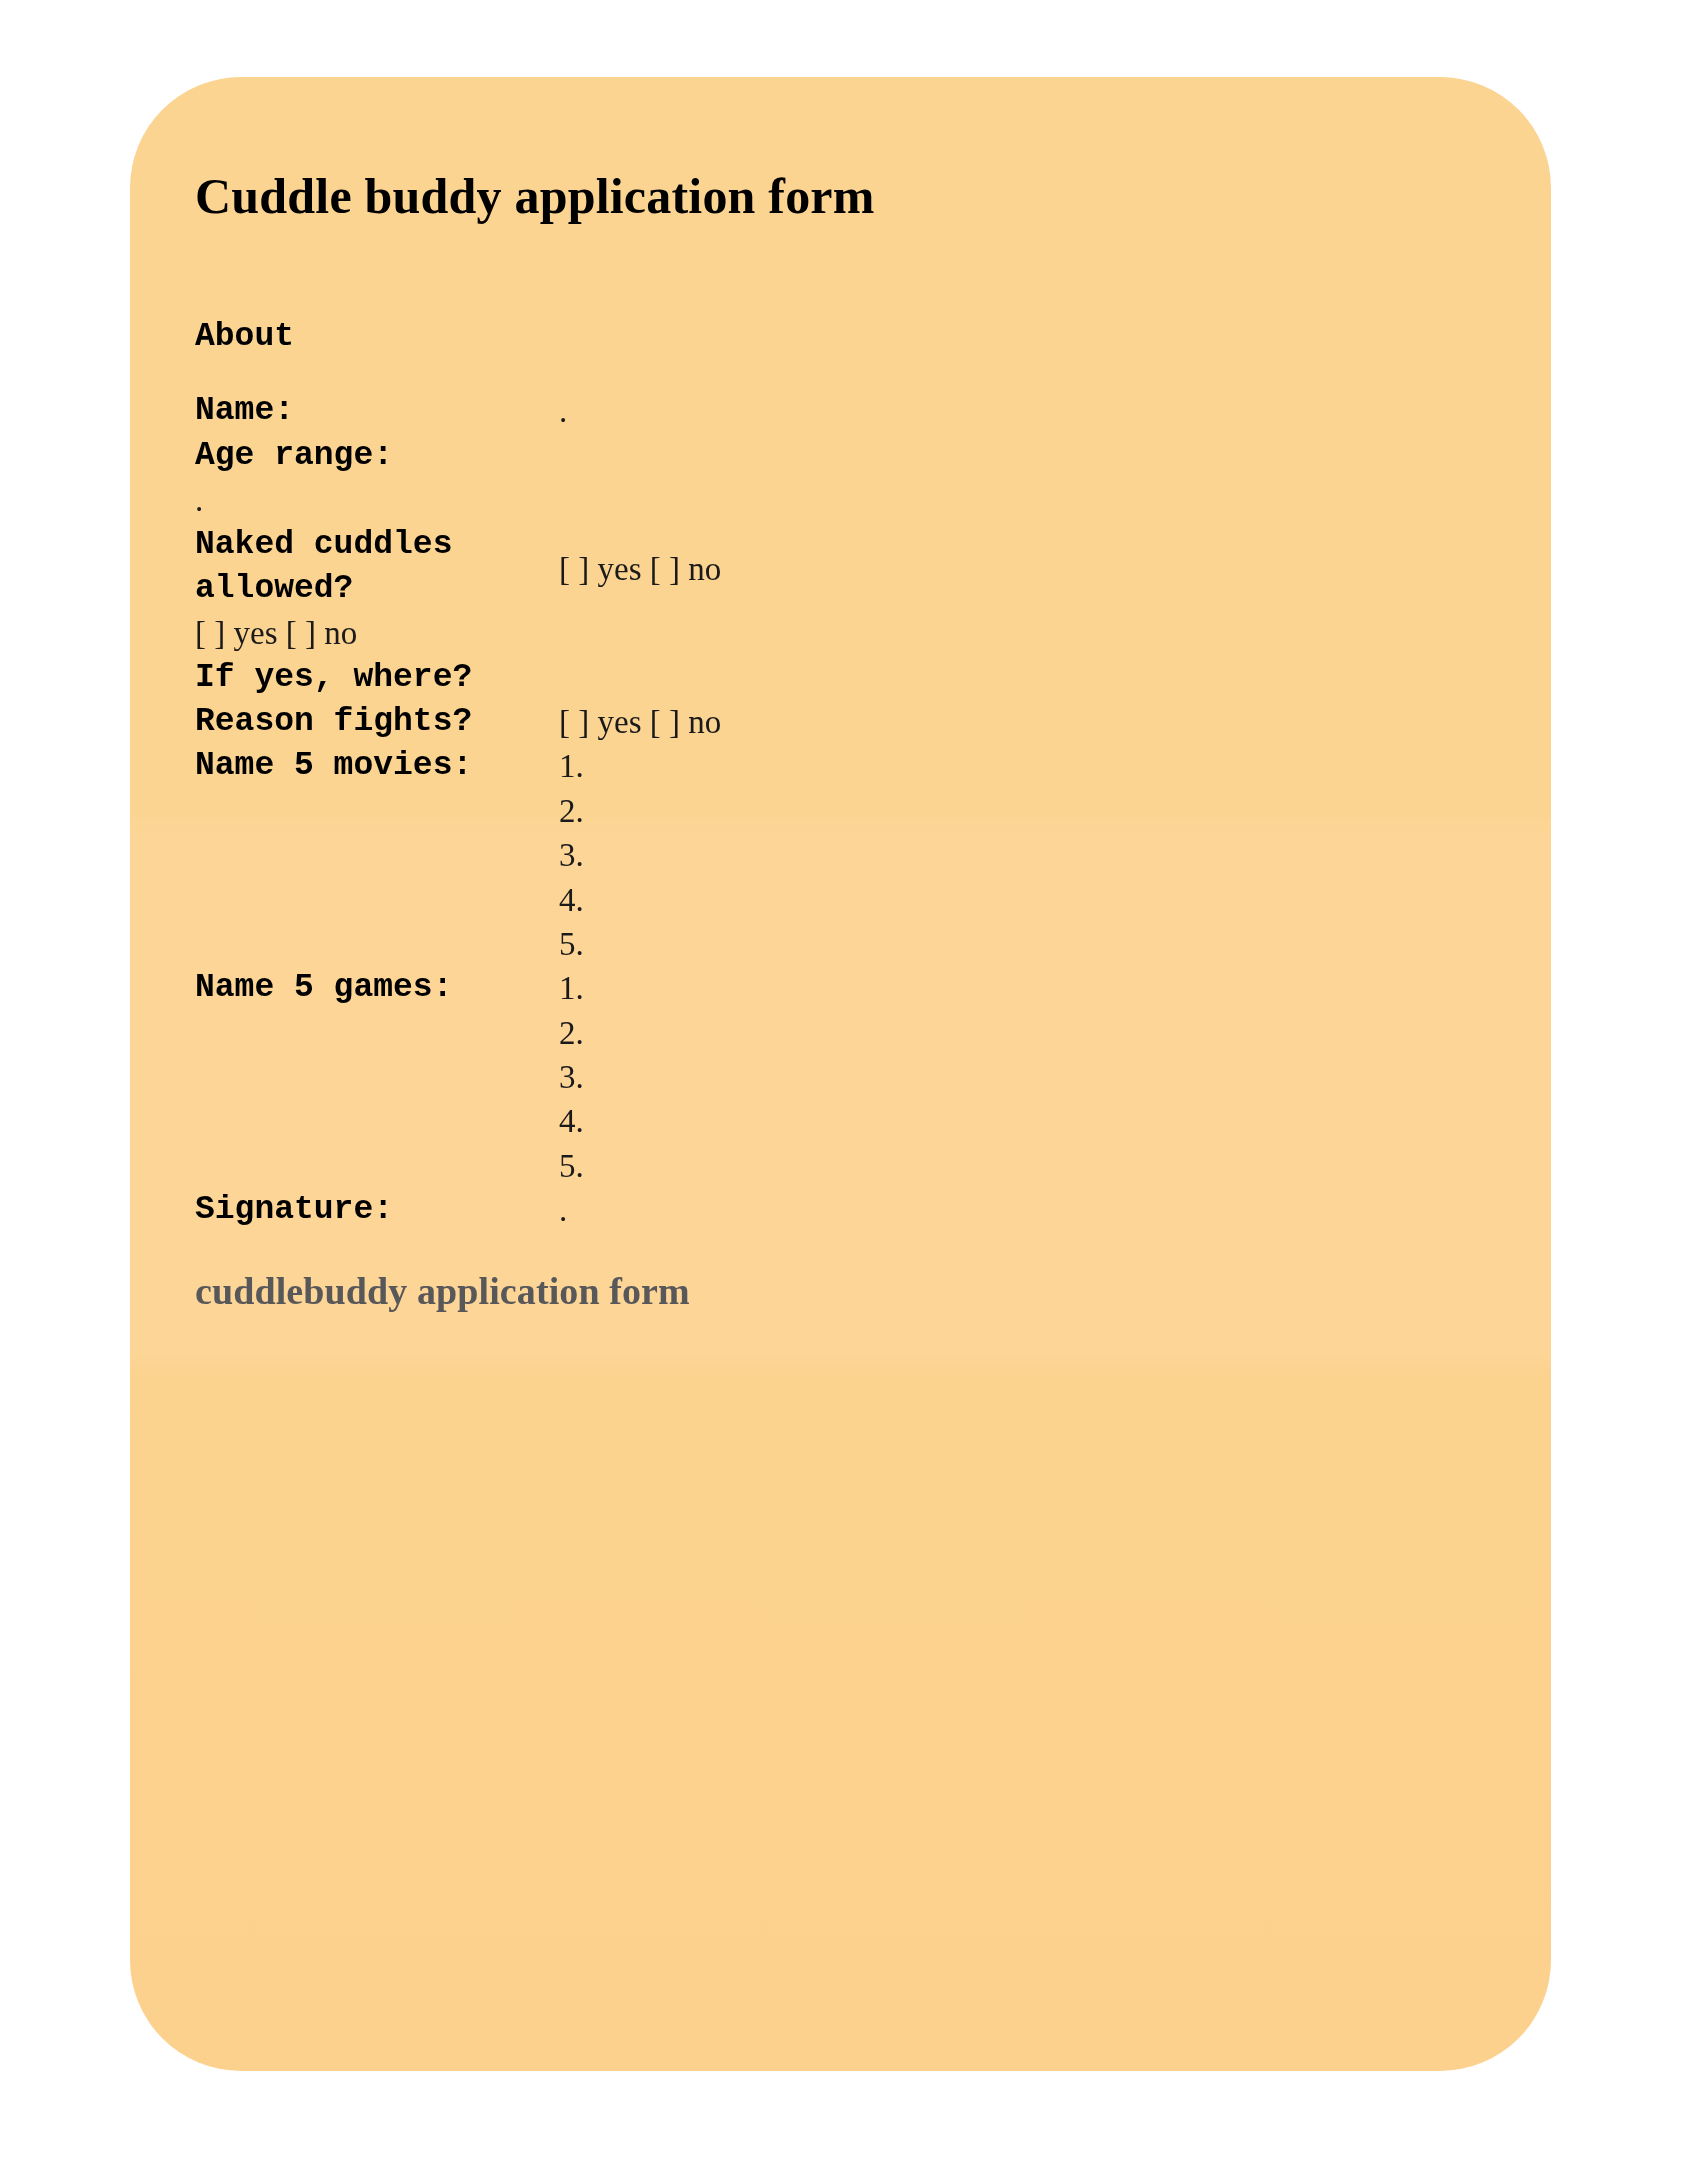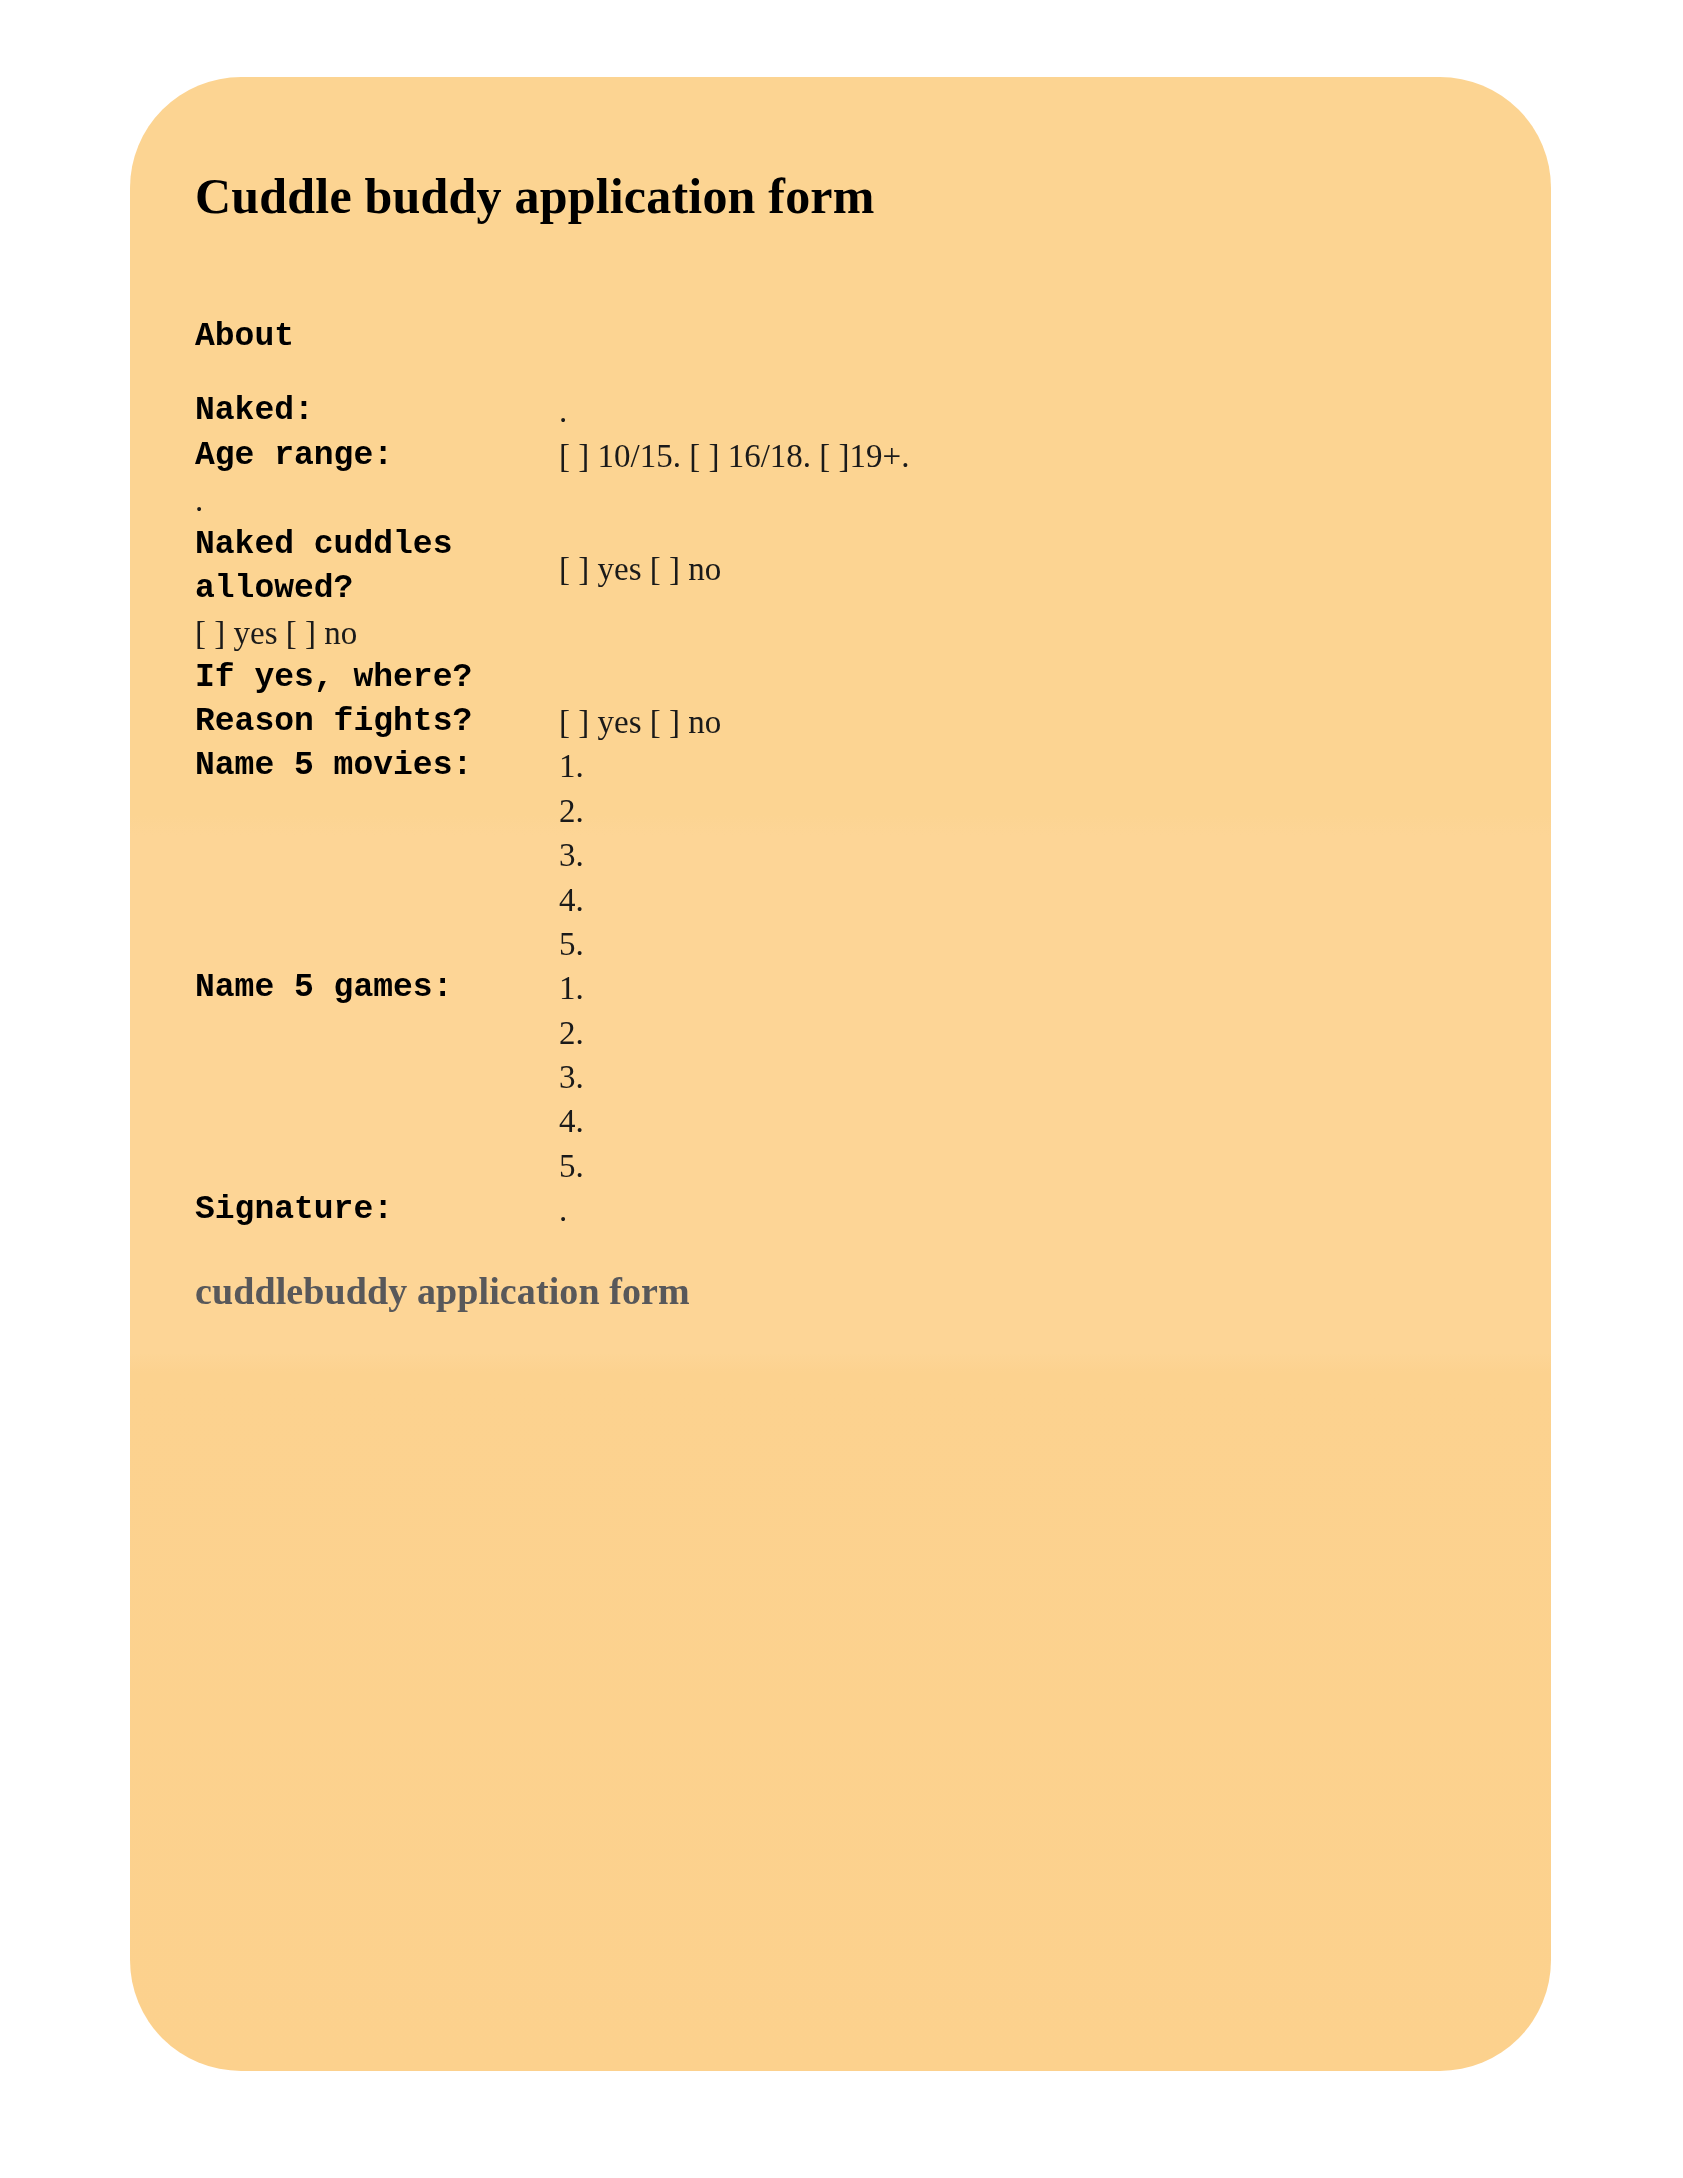--- a/index.html
+++ b/index.html
@@ -133,27 +133,26 @@
     <div id="form-block">
 
       <div class="form-row section-row">
         <div class="row-label">About</div>
         <div class="row-value"></div>
       </div>
 
       <div class="spacer-row"></div>
 
       <div class="form-row">
-        <div class="row-label">Naked:</div>
+        <div class="row-label">Name:</div>
         <div class="row-value">.</div>
       </div>
 
       <div class="form-row">
         <div class="row-label">Age range:</div>
-        <div class="row-value">[ ] 10/15.  [ ] 16/18.  [ ]19+.</div>
       </div>
 
       <div class="form-row">
         <div class="row-value">.</div>
       </div>
 
       <div class="form-row row-tall">
         <div class="row-label">Naked cuddles allowed?</div>
         <div class="row-value">[ ] yes [ ] no</div>
       </div>

